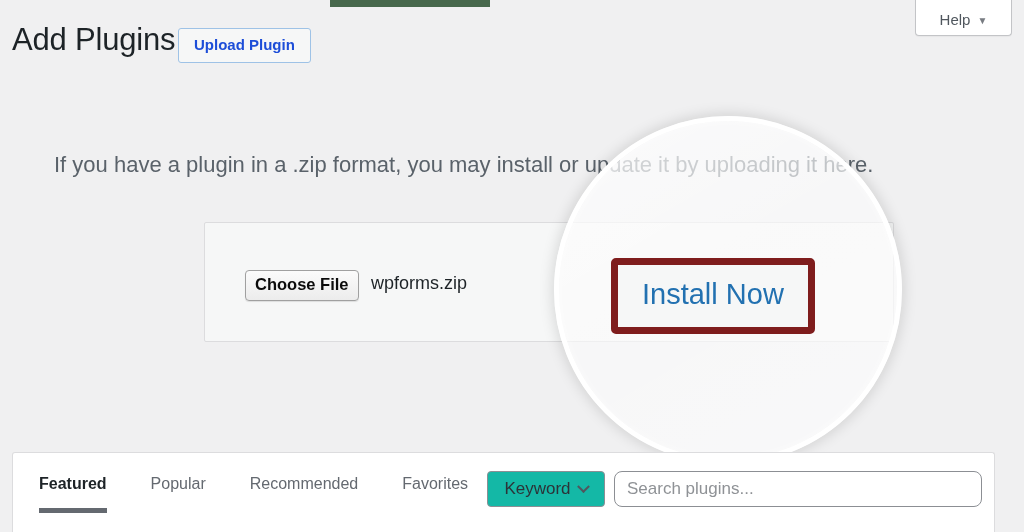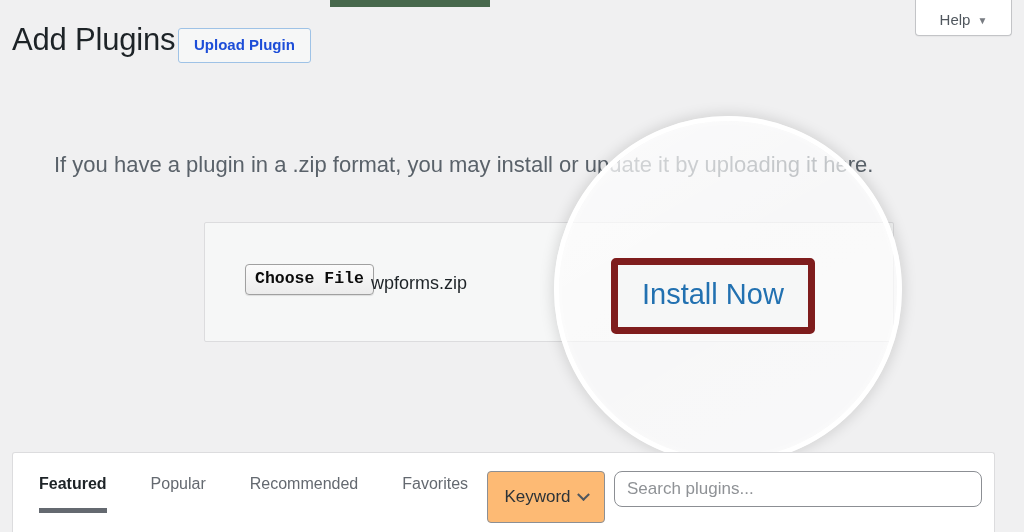--- a/index.html
+++ b/index.html
@@ -95,33 +95,32 @@
   .upload-card {
     position: absolute;
     left: 204px; top: 222px;
     width: 690px; height: 120px;
     background: #f6f7f7;
     border: 1px solid #dcdcde;
     border-radius: 2px;
   }
   .choose-file-btn {
     position: absolute;
-    left: 40px; top: 41px;
+    left: 40px; top: 47px;
     padding: 4px 9px 5px 9px;
     font-size: 16.5px;
     font-weight: bold;
     color: #0b0b0b;
     background: linear-gradient(#fbfbfb, #ececec);
     border: 1px solid #a0a0a0;
     border-radius: 4px;
     line-height: 1.2;
     white-space: nowrap;
     cursor: pointer;
     box-shadow: 0 1px 1px rgba(0,0,0,.10);
-    font-family: Liberation Mono, monospace;
   }
   .file-name {
     position: absolute;
     left: 166px; top: 50px;
     font-size: 18px;
     color: #1d2327;
     font-family: "Liberation Sans", sans-serif;
     white-space: nowrap;
   }
   .install-now-btn {
@@ -194,22 +193,22 @@
   .tab.active::after {
     content: "";
     position: absolute;
     left: 0; right: 0; bottom: 0;
     height: 5px;
     background: #646970;
   }
   .keyword-select {
     position: absolute;
     left: 487px; top: 471px;
-    width: 118px; height: 52px;
-    background: #fdba74;
+    width: 118px; height: 36px;
+    background: #14b8a6;
     border: 1px solid #8c8f94;
     border-radius: 4px;
     display: flex;
     align-items: center;
     justify-content: center;
     cursor: pointer;
     z-index: 26;
   }
   .keyword-select .ktext {
     font-size: 17px;

